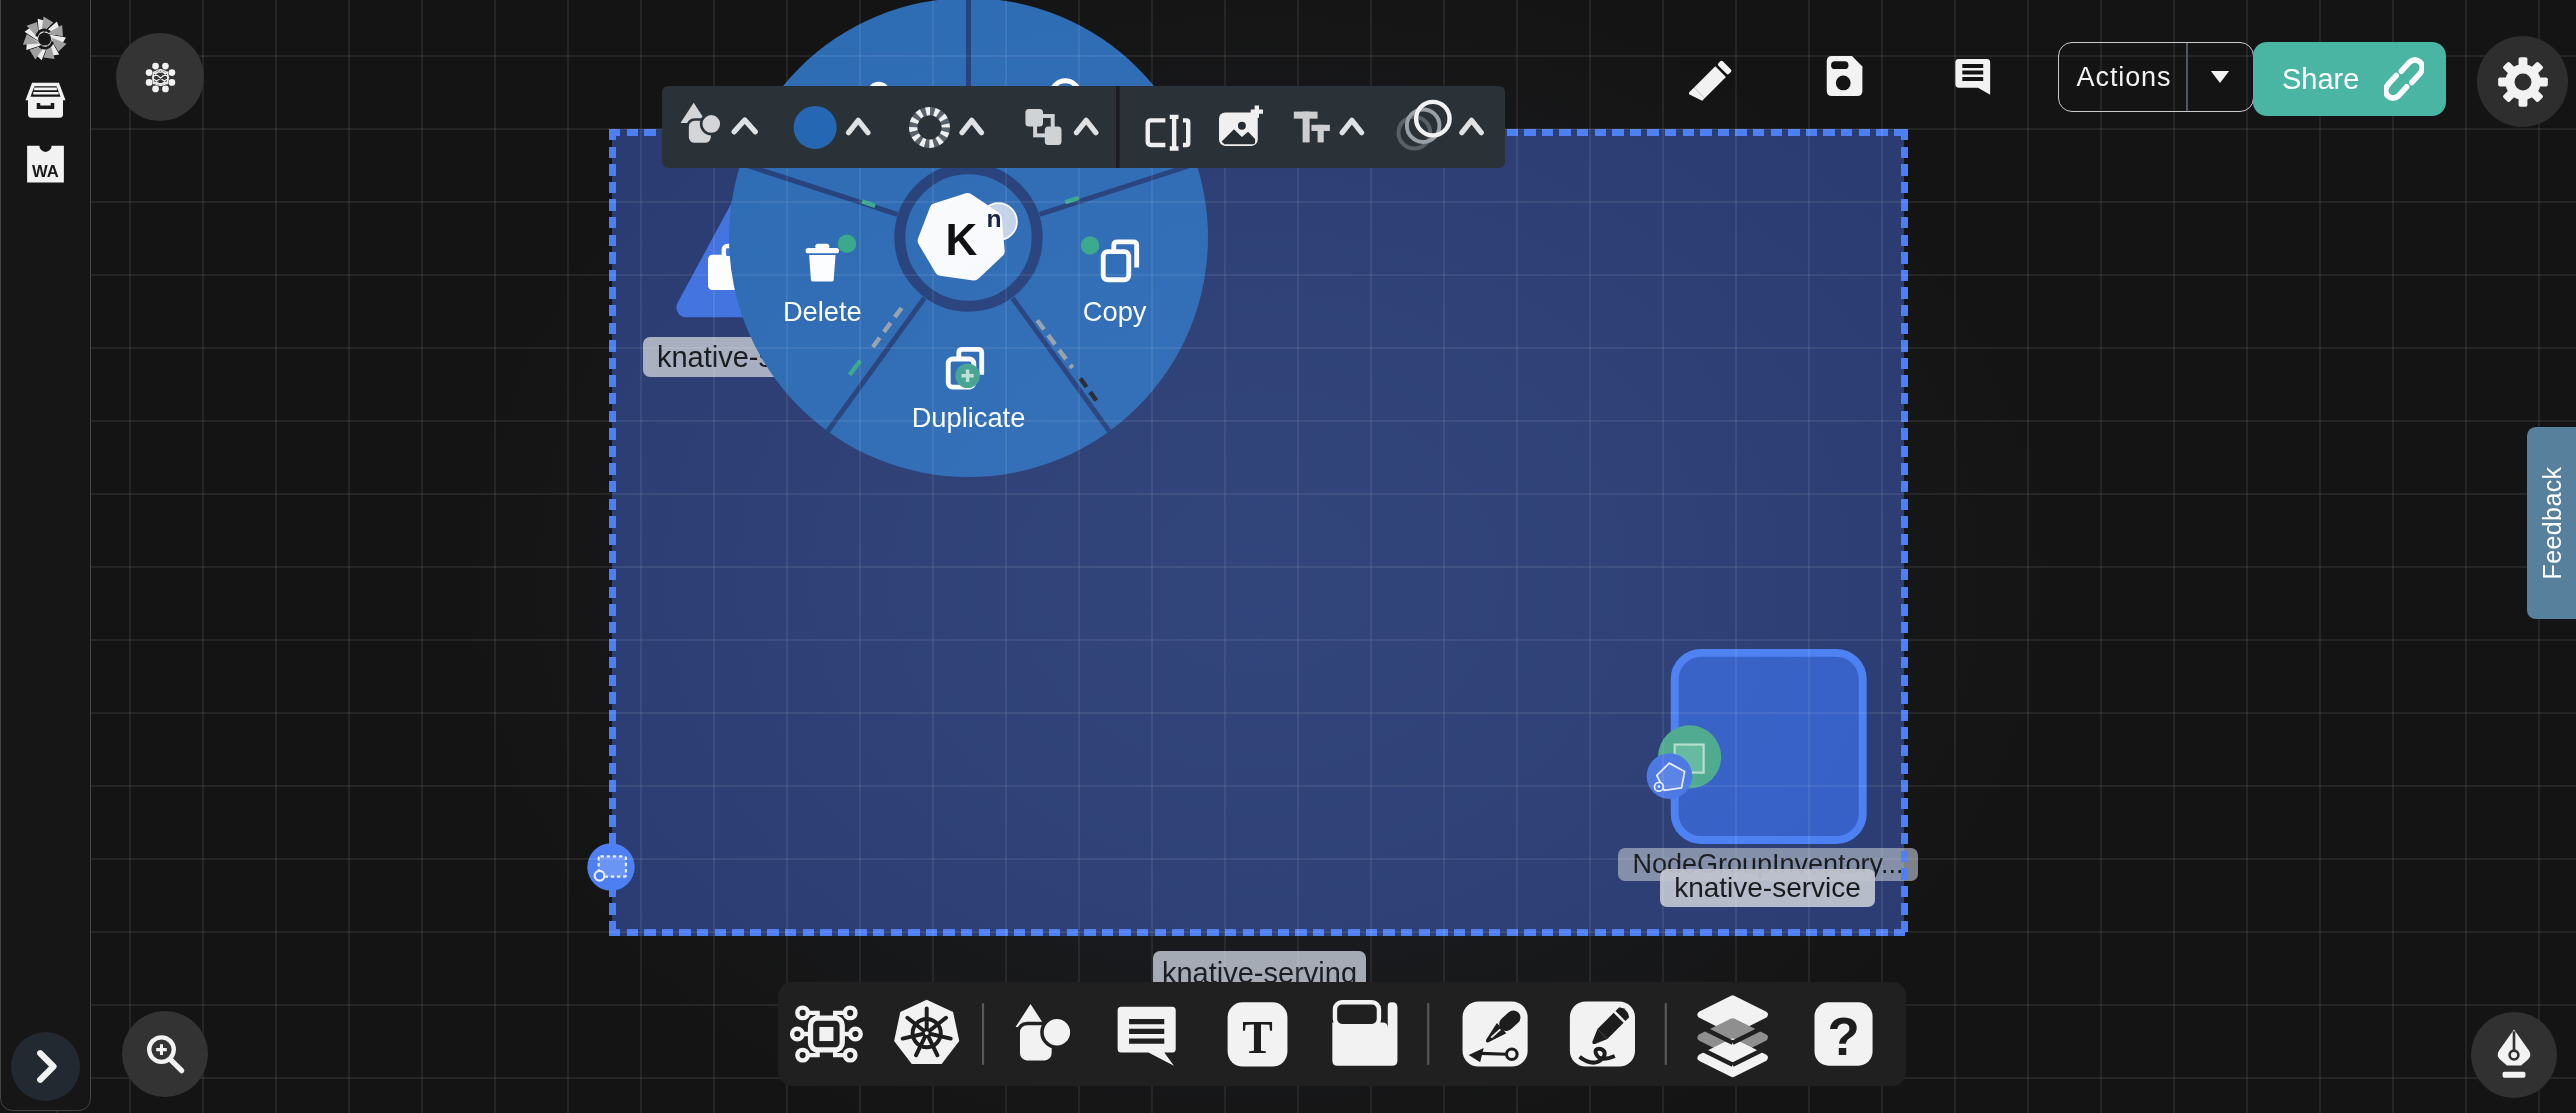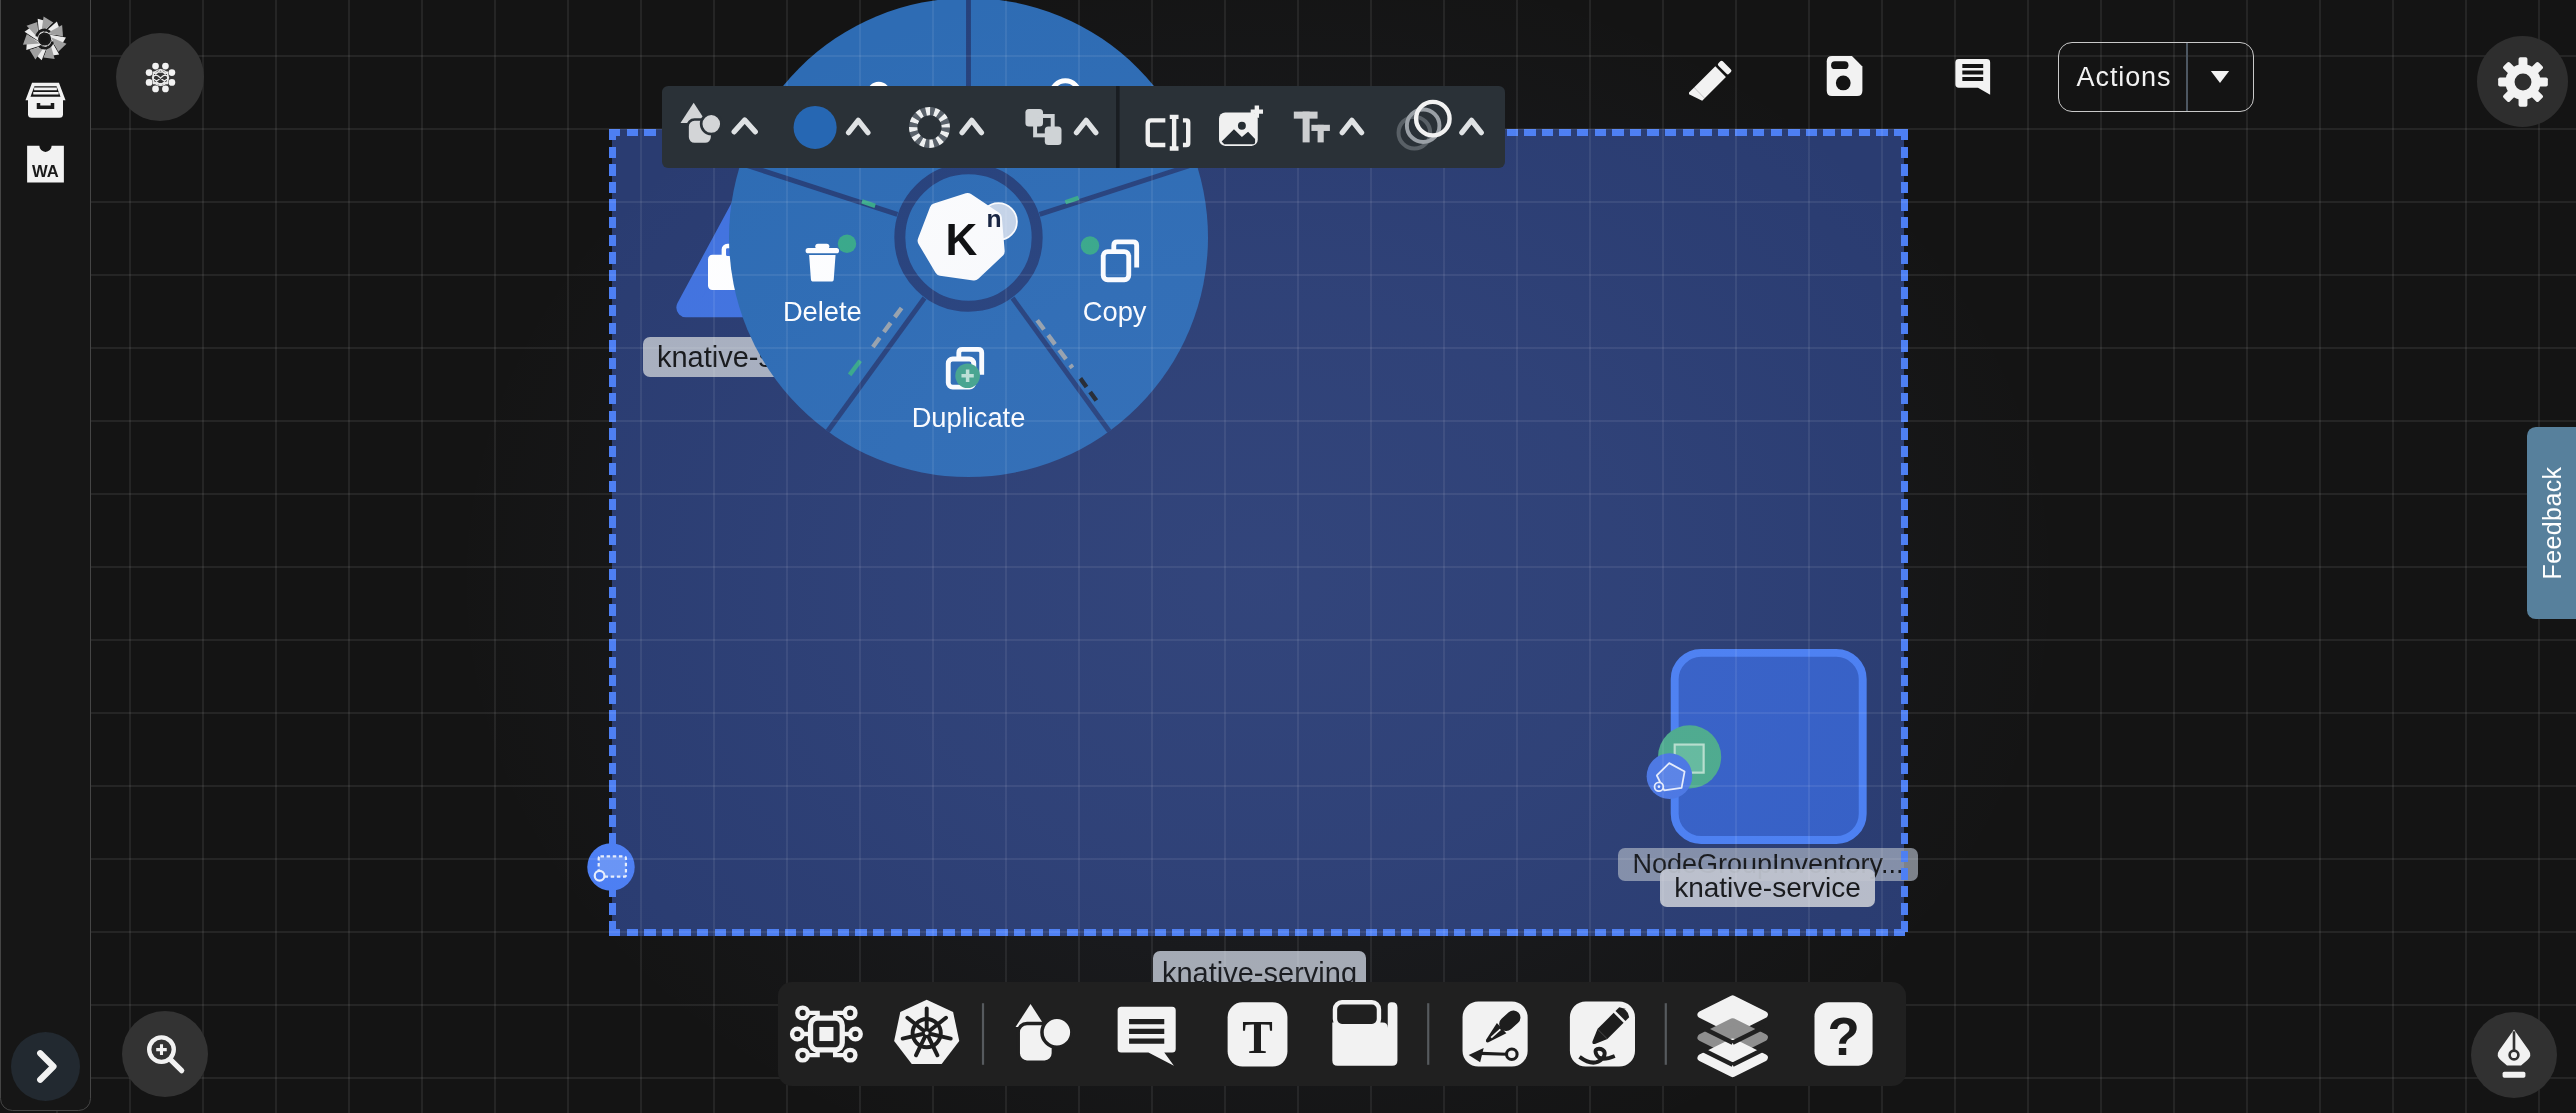--- a/index.html
+++ b/index.html
@@ -226,20 +226,29 @@
     </g>
   </svg>
 
   <div class="abs" id="actionsBtn">
     <span style="position:absolute; left:17.6px; top:50%; transform:translateY(-50%); font-size:27px; letter-spacing:0.9px;">Actions</span>
     <div style="position:absolute; right:65px; top:0; width:1.8px; height:100%; background:#4d5762;"></div>
     <svg style="position:absolute; right:23px; top:50%; transform:translateY(-50%);" width="20" height="14" viewBox="0 0 23 16">
         <path d="M1 1 H22 L11.5 15 Z" fill="#f2f2f2"></path>
       </svg>
   </div>
+  <div class="abs" id="shareBtn">
+    <span style="position:absolute; left:29px; top:50%; transform:translateY(-50%); font-size:29px;">Share</span>
+    <svg style="position:absolute; right:22px; top:50%; transform:translateY(-50%);" width="40" height="46" viewBox="0 0 46 52">
+      <g fill="none" stroke="#fff" stroke-width="6.5" stroke-linecap="round">
+        <path d="M20 17 L29 7 Q36 1 42 7 Q47 13 41 20 L32 30"></path>
+        <path d="M26 35 L17 45 Q10 51 4 45 Q-1 39 5 32 L14 22"></path>
+      </g>
+    </svg>
+  </div>
   <div class="abs" id="gearBtn">
     <svg style="position:absolute; left:50%; top:50%; transform:translate(-50%,-50%);" width="55" height="55" viewBox="0 0 62 62">
       <g fill="#f2f2f2">
         <circle cx="31" cy="31" r="20"></circle>
         <g id="teeth">
           <rect x="26" y="3" width="10" height="12" rx="2"></rect>
           <rect x="26" y="47" width="10" height="12" rx="2"></rect>
         </g>
         <use href="#teeth" transform="rotate(45 31 31)"></use>
         <use href="#teeth" transform="rotate(90 31 31)"></use>

